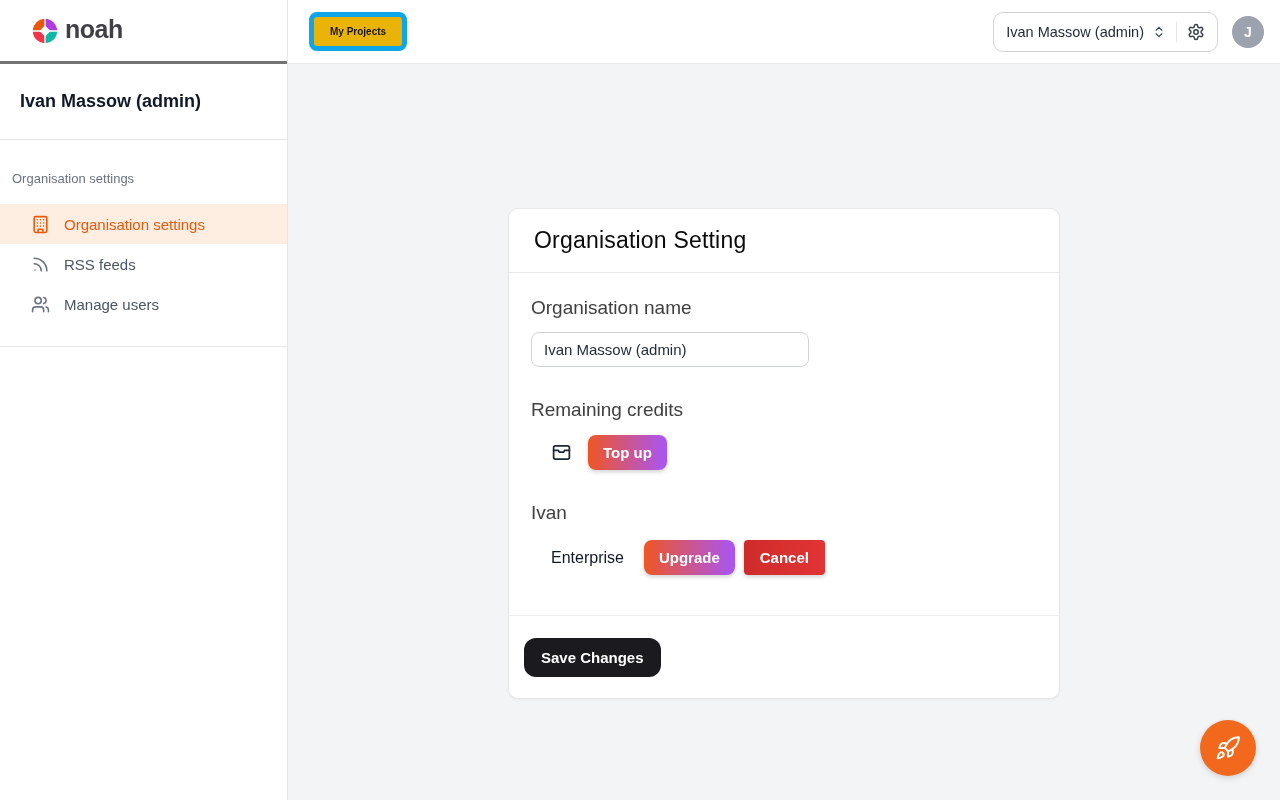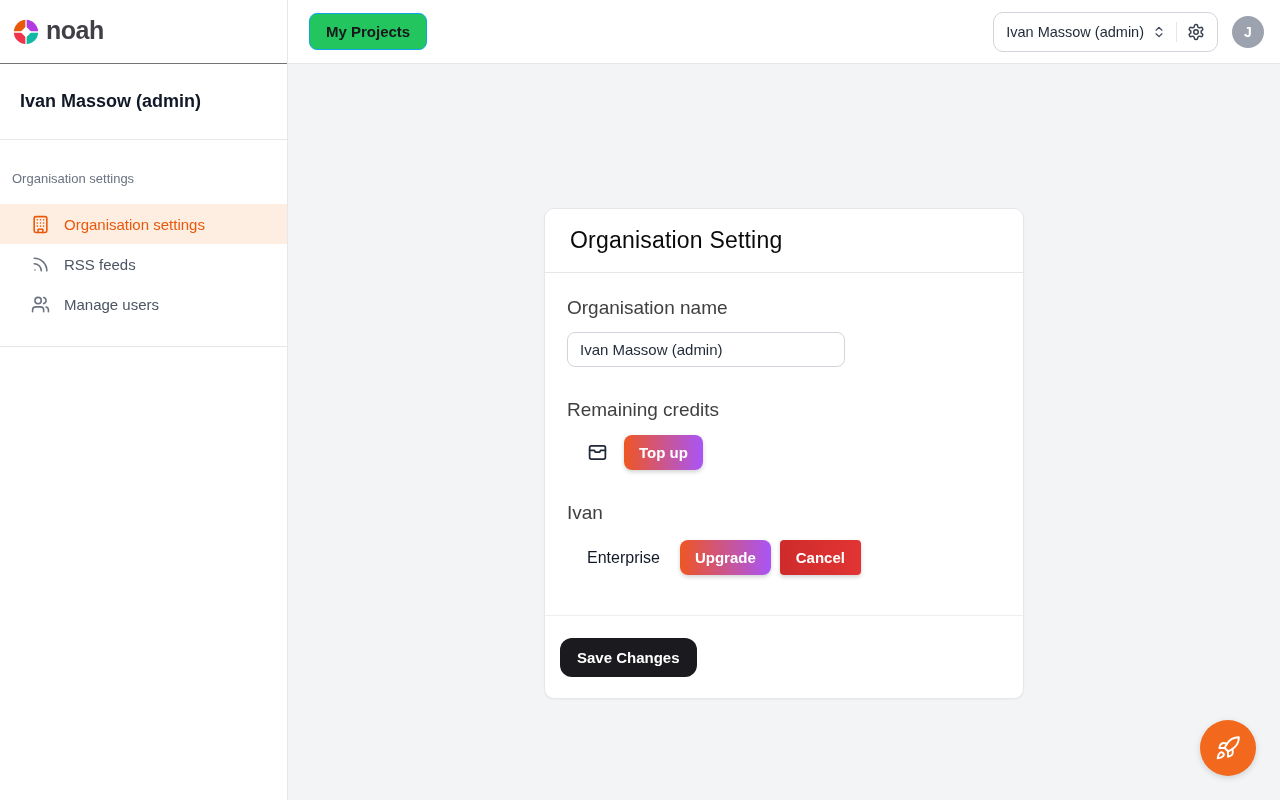--- a/index.html
+++ b/index.html
@@ -18,22 +18,22 @@
     background: #ffffff;
     border-right: 1px solid #e5e7eb;
     display: flex;
     flex-direction: column;
     height: 800px;
   }
   .sidebar-logo-area {
     height: 64px;
     display: flex;
     align-items: center;
-    padding: 0 13px;
-    border-bottom: 1px solid #737373;
+    padding: 0 32px;
+    border-bottom: 3px solid #737373;
   }
   .logo { display: flex; align-items: center; gap: 7px; }
   .logo-mark { width: 26px; height: 26px; display: block; }
   .logo-text {
     font-size: 25px;
     font-weight: 700;
     color: #3f3f46;
     letter-spacing: -0.5px;
     line-height: 1;
     padding-bottom: 3px;
@@ -76,25 +76,25 @@
   .topbar {
     height: 64px;
     background: #ffffff;
     border-bottom: 1px solid #e5e7eb;
     display: flex;
     align-items: center;
     justify-content: space-between;
     padding: 0 16px 0 21px;
   }
   .btn-my-projects {
-    background: #22c55e;
-    border: 1px solid #0ea5e9;
+    background: #eab308;
+    border: 5px solid #0ea5e9;
     border-radius: 8px;
     padding: 9px 16px;
-    font-size: 15px;
+    font-size: 10px;
     font-weight: 700;
     color: #18181b;
     cursor: pointer;
     font-family: inherit;
   }
   .topbar-right { display: flex; align-items: center; gap: 14px; }
   .org-select {
     display: flex;
     align-items: center;
     border: 1px solid #d1d5db;
@@ -112,21 +112,21 @@
     background: #9ca3af;
     color: #ffffff;
     display: flex; align-items: center; justify-content: center;
     font-size: 14px; font-weight: 600;
     cursor: pointer;
   }
 
   
   .content { flex: 1; overflow: auto; }
   .card {
-    width: 480px;
+    width: 552px;
     margin: 144px auto 0 auto;
     background: #ffffff;
     border: 1px solid #e5e7eb;
     border-radius: 10px;
     box-shadow: 0 1px 2px rgba(0,0,0,0.04);
   }
   .card-header {
     padding: 18px 25px;
     border-bottom: 1px solid #e5e7eb;
   }

